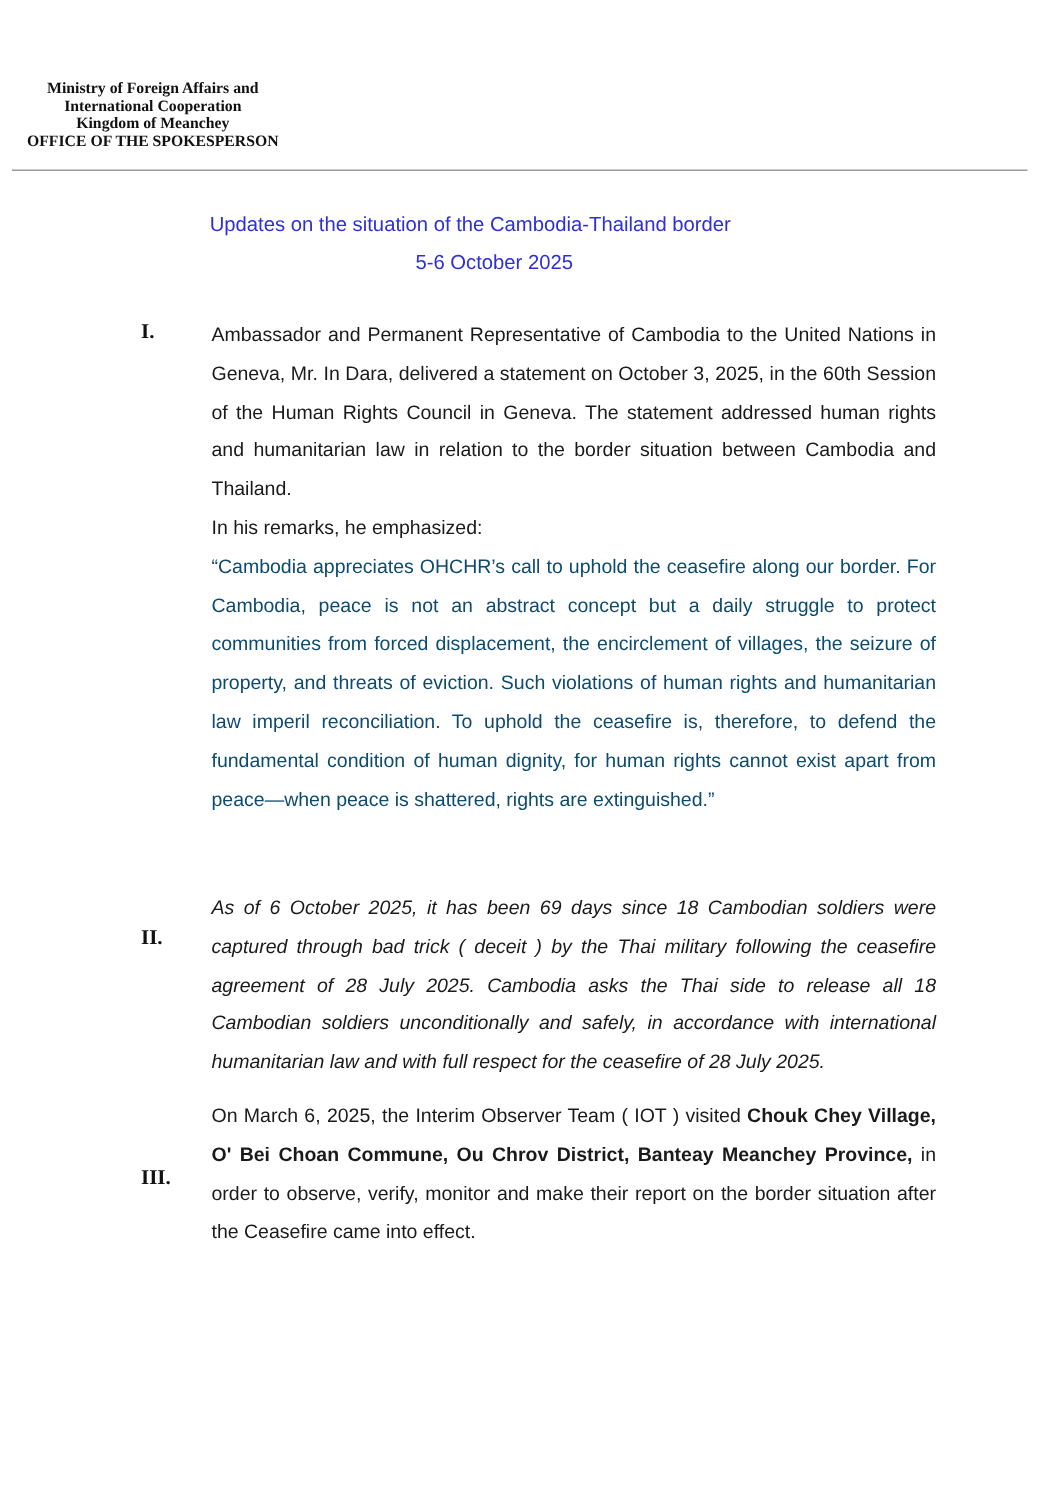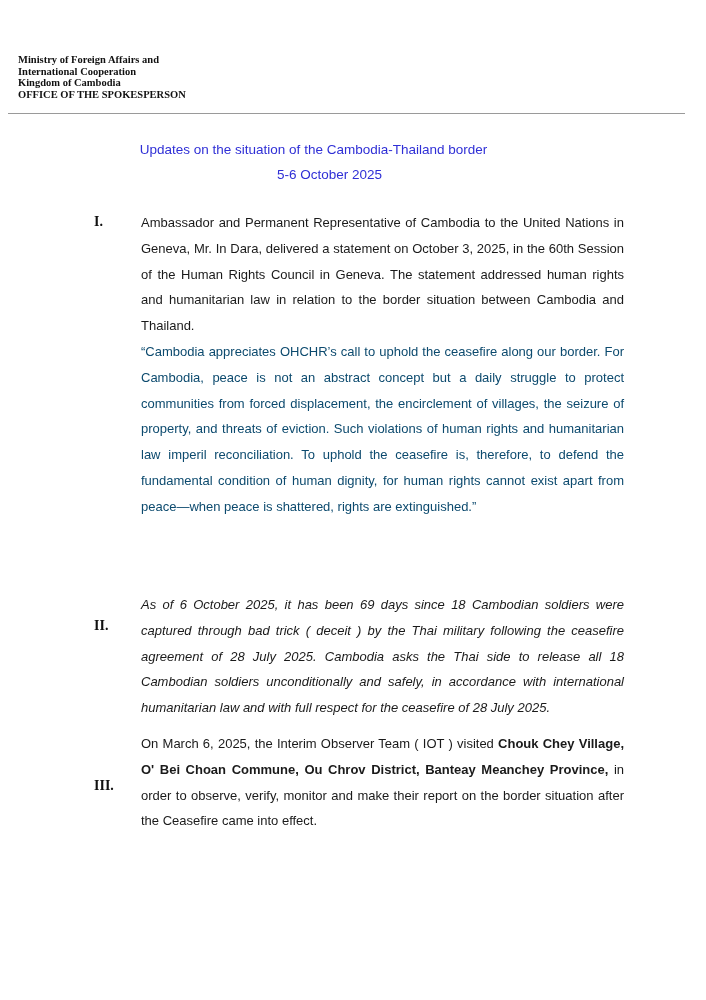--- a/index.html
+++ b/index.html
@@ -2,21 +2,21 @@
 <html><head>
   <meta charset="utf-8">
   <style>
     html, body { margin: 0; padding: 0; background: #ffffff; }
     body { width: 706px; height: 1000px; position: relative; overflow: hidden; }
     .header {
       position: absolute; left: 18px; top: 54px;
       font-family: "Liberation Serif", serif; font-weight: bold;
       font-size: 10.5px; line-height: 11.5px; color: #111;
     }
-    .header div { white-space: nowrap; }
+    .header div { white-space: nowrap; text-align: center; }
     .rule {
       position: absolute; left: 8px; top: 113px; width: 677px; height: 0;
       border-top: 1.5px solid #9a9a9a;
     }
     .title {
       position: absolute; left: 0; width: 627px; text-align: center;
       font-family: "Liberation Sans", sans-serif; font-size: 13.5px;
       color: #2f2fd6;
     }
     .title.t1 { top: 142px; }
@@ -35,33 +35,34 @@
     .body p { margin: 0; }
     .quote { font-weight: normal; color: #0c4a6e; }
     .b { font-weight: bold; }
   </style>
 </head>
 <body>
 
 <div class="header">
   <div>Ministry of Foreign Affairs and</div>
   <div>International Cooperation</div>
-  <div>Kingdom of Cambodia</div>
+  <div>Kingdom of Meanchey</div>
   <div>OFFICE OF THE SPOKESPERSON</div>
 </div>
 
 <div class="rule"></div>
 
 <div class="title t1">Updates on the situation of the Cambodia-Thailand border</div>
 <div class="title t2">5-6 October 2025</div>
 
 <div class="section">
   <div class="numeral" style="top:214px;">I.</div>
   <div class="body" style="top:210px;">
     <p>Ambassador and Permanent Representative of Cambodia to the United Nations in Geneva, Mr. In Dara, delivered a statement on October 3, 2025, in the 60th Session of the Human Rights Council in Geneva. The statement addressed human rights and humanitarian law in relation to the border situation between Cambodia and Thailand.</p>
+    <p style="text-align:left;">In his remarks, he emphasized:</p>
     <p class="quote">“Cambodia appreciates OHCHR’s call to uphold the ceasefire along our border. For Cambodia, peace is not an abstract concept but a daily struggle to protect communities from forced displacement, the encirclement of villages, the seizure of property, and threats of eviction. Such violations of human rights and humanitarian law imperil reconciliation. To uphold the ceasefire is, therefore, to defend the fundamental condition of human dignity, for human rights cannot exist apart from peace—when peace is shattered, rights are extinguished.”</p>
   </div>
 </div>
 
 <div class="section">
   <div class="numeral" style="top:618px;">II.</div>
   <div class="body" style="top:592px;font-style:italic;">
     <p>As of 6 October 2025, it has been 69 days since 18 Cambodian soldiers were captured through bad trick ( deceit ) by the Thai military following the ceasefire agreement of 28 July 2025. Cambodia asks the Thai side to release all 18 Cambodian soldiers unconditionally and safely, in accordance with international humanitarian law and with full respect for the ceasefire of 28 July 2025.</p>
   </div>
 </div>

